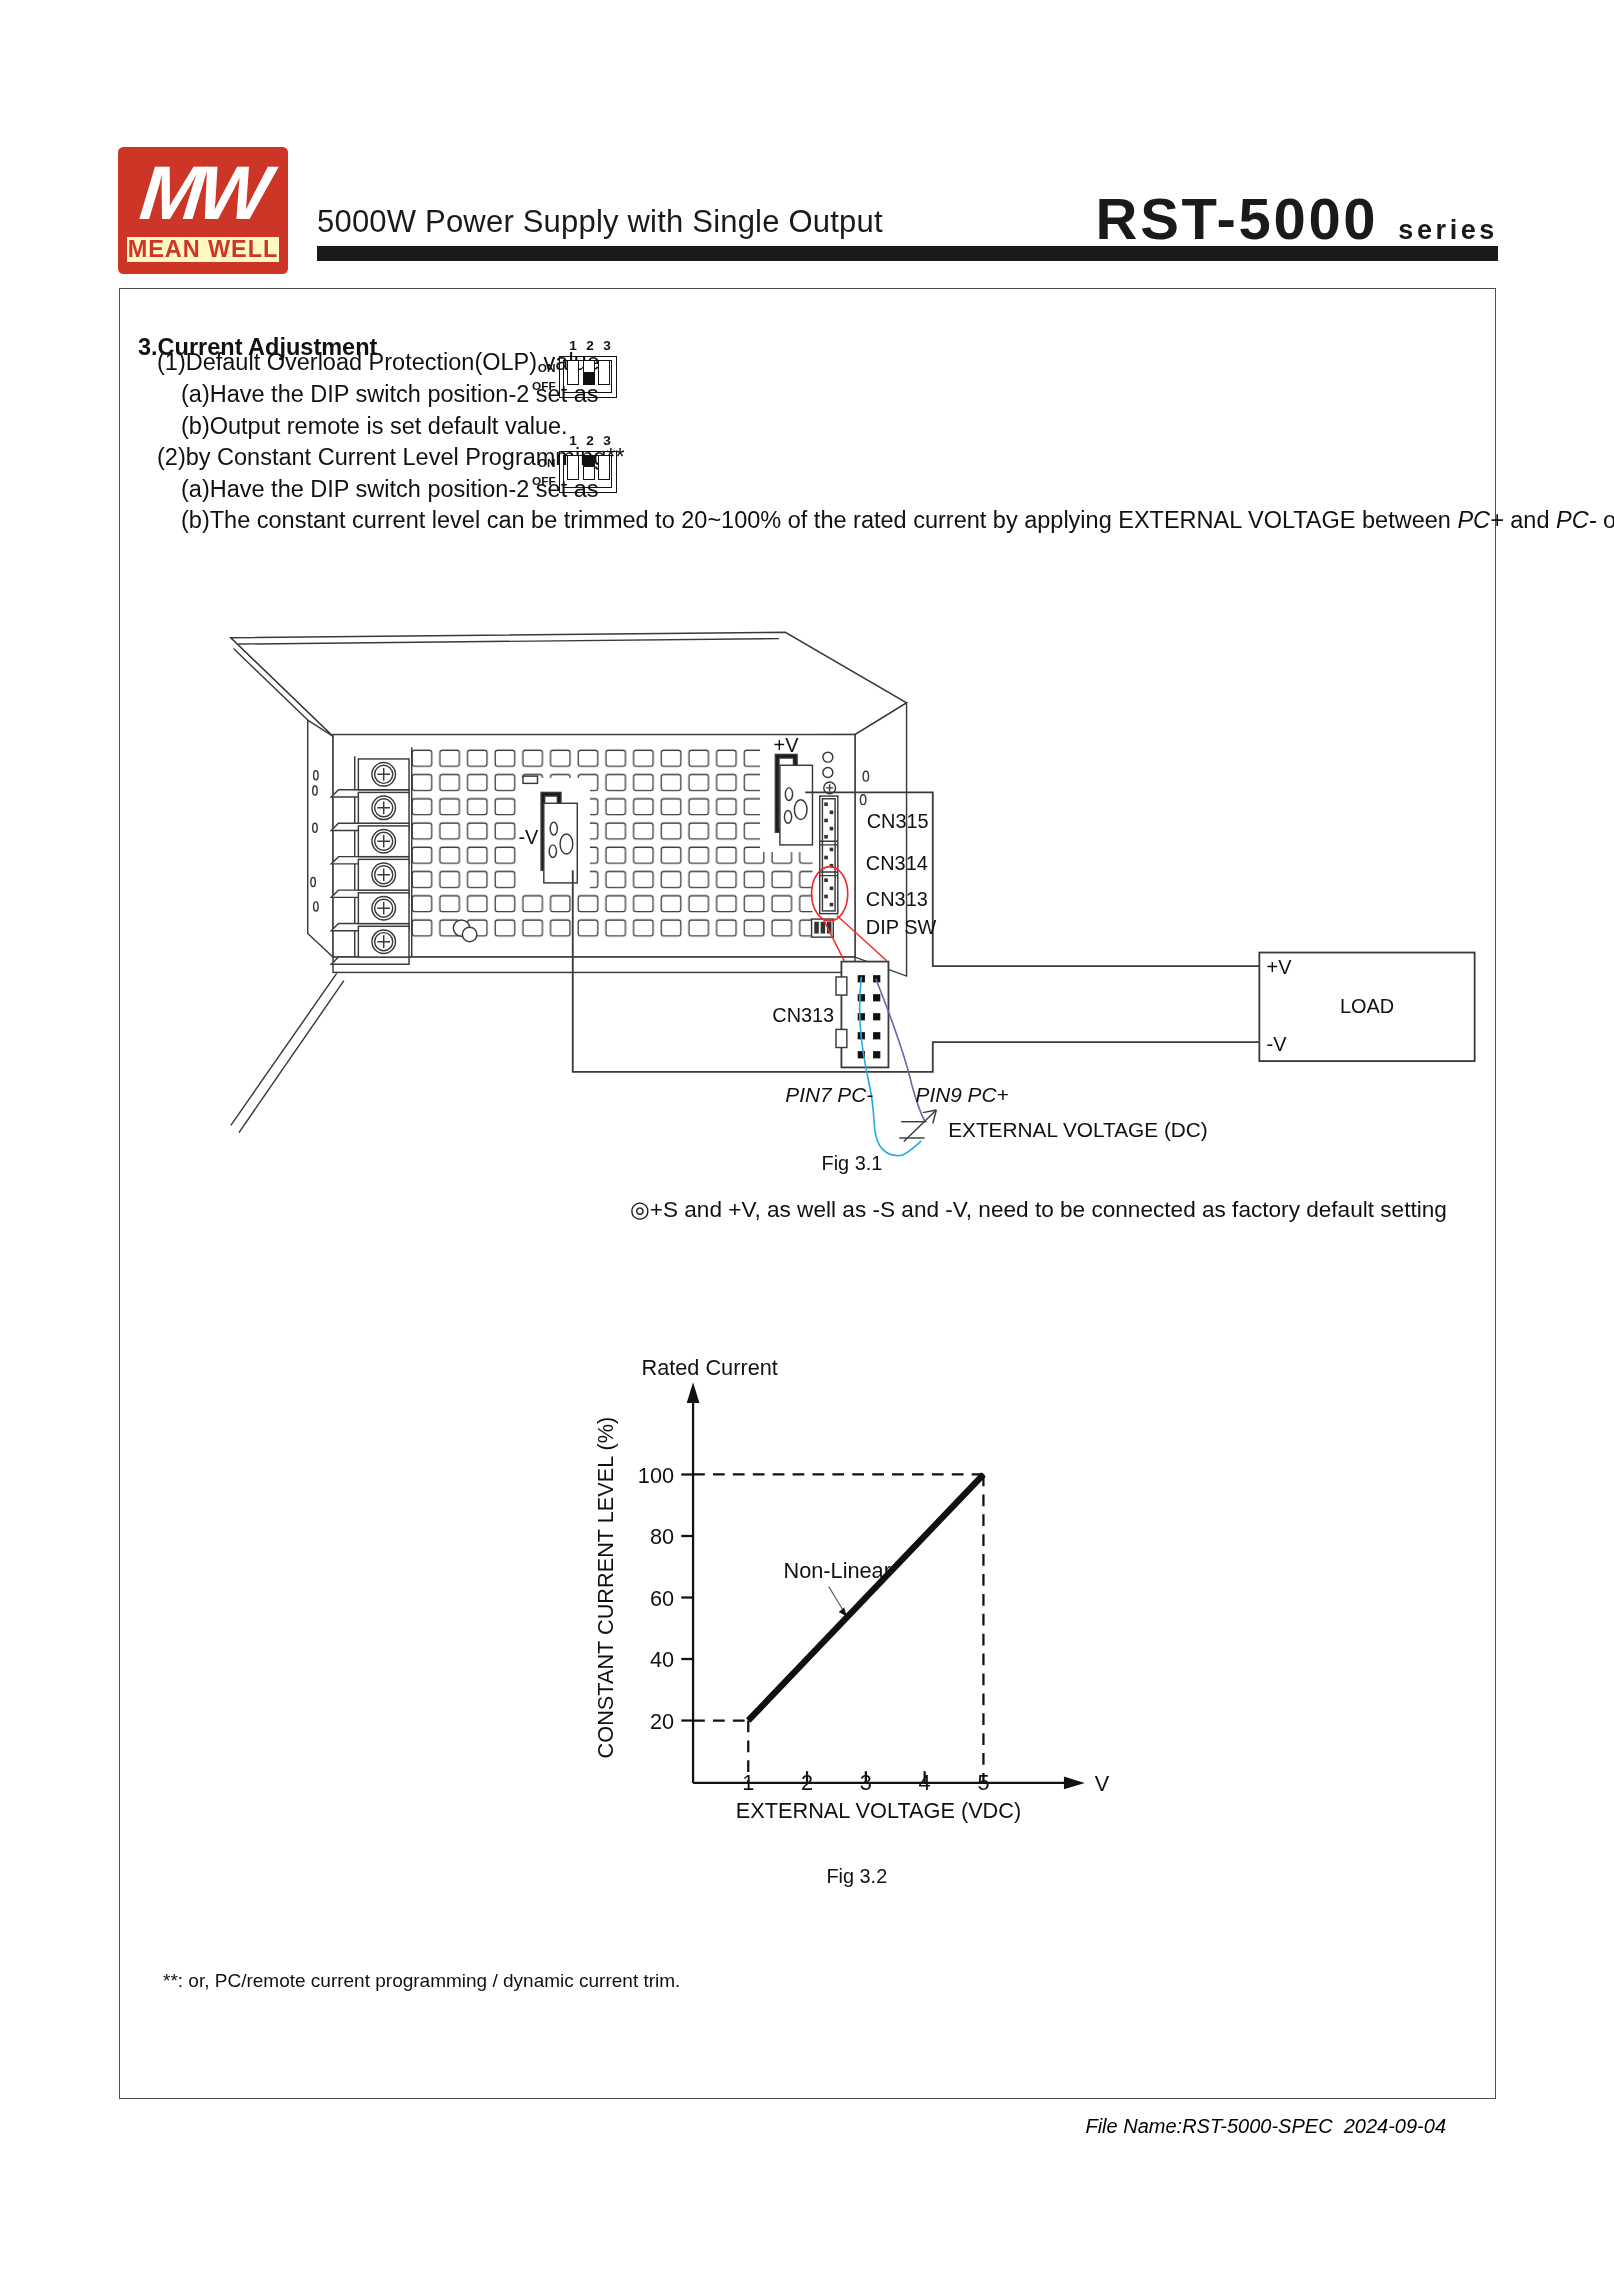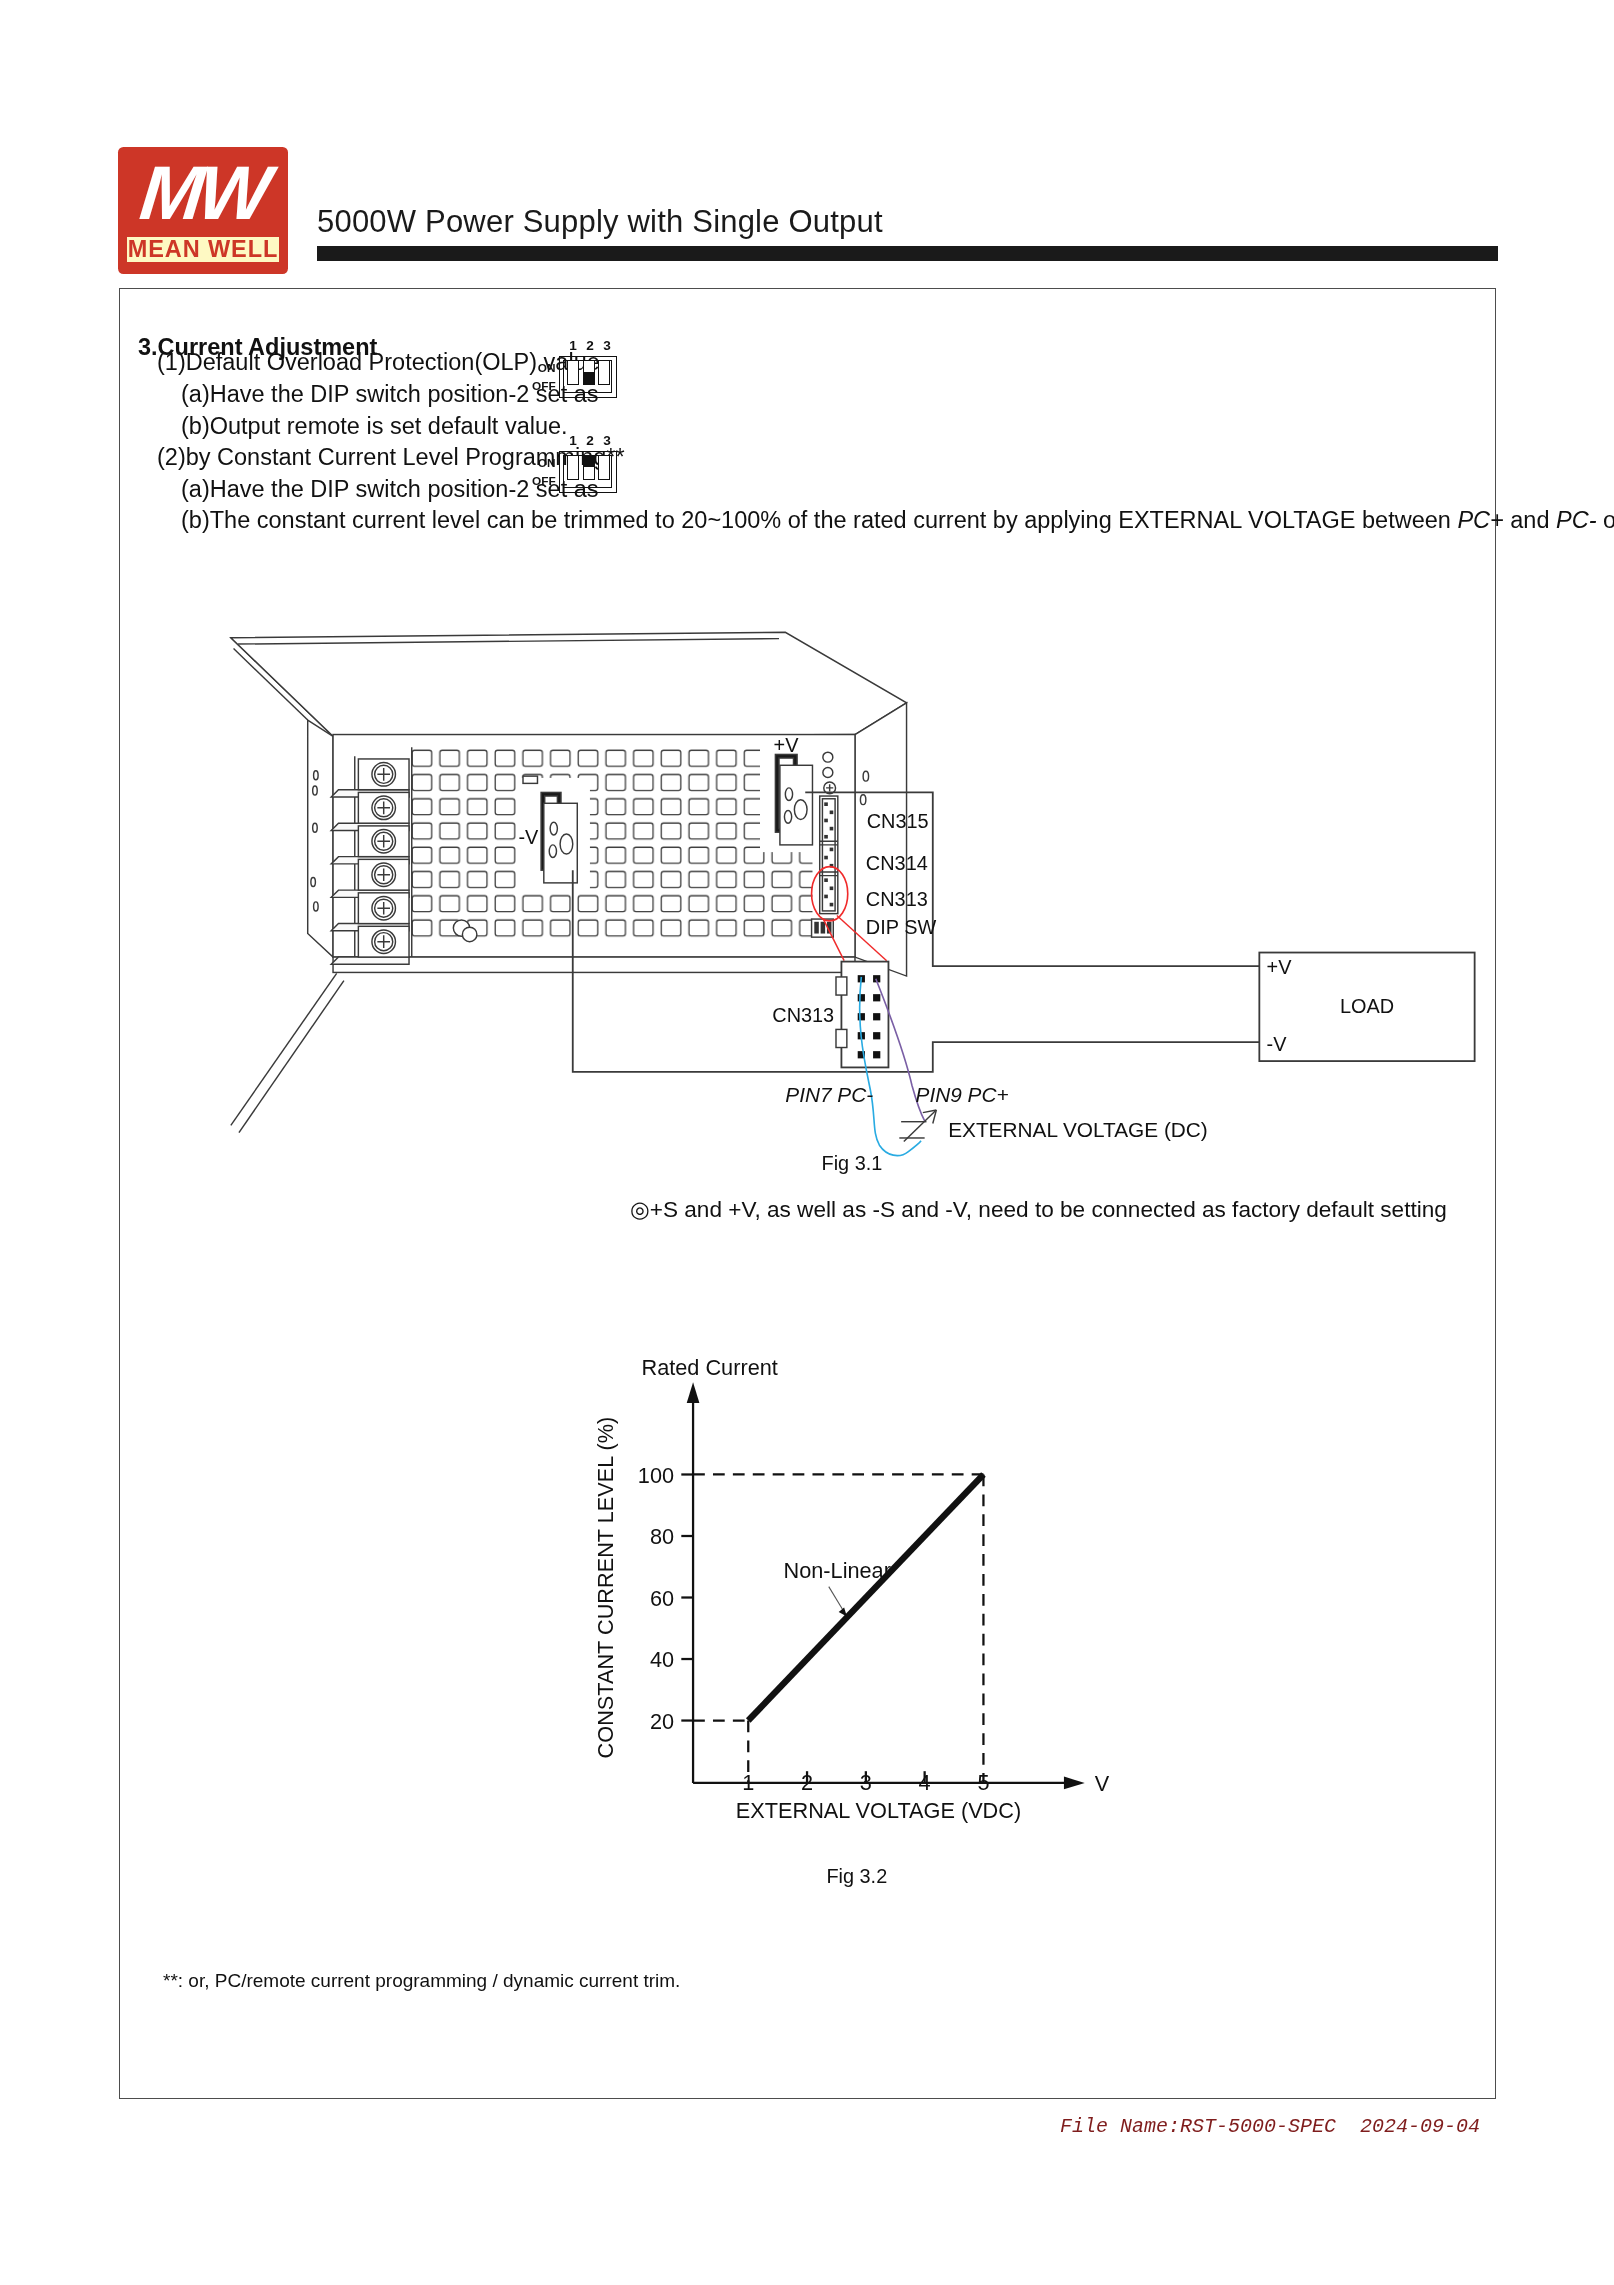--- a/index.html
+++ b/index.html
@@ -27,35 +27,38 @@
   .dip{position:absolute;width:100px;height:71px;}
   .dip .num{position:absolute;top:0;width:18px;text-align:center;font-size:13.6px;font-weight:bold;}
   .dip .onoff{position:absolute;font-size:11.8px;font-weight:bold;text-align:right;width:23.5px;}
   .dip .body{position:absolute;left:27px;top:18px;width:56px;height:40px;border:1.8px solid #111;}
   .dip .inner{position:absolute;left:2.7px;top:2.7px;width:47px;height:31px;border:0.9px solid #111;}
   .dip .slot{position:absolute;top:2.7px;width:10px;height:23.5px;border:1.4px solid #111;background:#fff;}
   .dip .knob{position:absolute;left:0;width:10px;height:11.8px;background:#111;}
   
   #note-line{left:624px;top:1196px;font-size:22.6px;margin-left:6px;}
   #footnote{left:163px;top:1970px;font-size:19px;}
-  #file-name{left:890px;top:2115px;width:590px;text-align:right;font-size:20px;
-             font-style:italic;color:#7f1d1d;white-space:nowrap;font-family:Liberation Mono, monospace;}
+  #file-name{left:856px;top:2115px;width:590px;text-align:right;font-size:20px;
+             font-style:italic;color:#000000;white-space:nowrap;}
   svg text{font-family:"Liberation Sans",sans-serif;fill:#111;}
   .t22{font-size:22px;} .t23{font-size:23px;} .t24{font-size:24px;}
 </style>
 </head>
 <body>
 
 <div id="page">
 
   <div id="logo" class="abs">
     <div class="mw">MW</div>
     <div class="band">MEAN WELL</div>
   </div>
   <div id="doc-title" class="abs">5000W Power Supply with Single Output</div>
+  <div id="series-wrap" class="abs">
+    <span class="big">RST-5000</span><span class="small">series</span>
+  </div>
   <div id="header-rule" class="abs"></div>
 
   <div id="content-box" class="abs"></div>
 
   <div class="abs txt bold" style="left:138px;top:334px;">3.Current Adjustment</div>
   <div class="abs txt" style="left:157px;top:349px;">(1)Default Overload Protection(OLP) value</div>
   <div class="abs txt" style="left:181px;top:381px;">(a)Have the DIP switch position-2 set as</div>
   <div class="abs txt" style="left:181px;top:413px;">(b)Output remote is set default value.</div>
   <div class="abs txt" style="left:157px;top:444px;">(2)by Constant Current Level Programming**</div>
   <div class="abs txt" style="left:181px;top:476px;">(a)Have the DIP switch position-2 set as</div>

